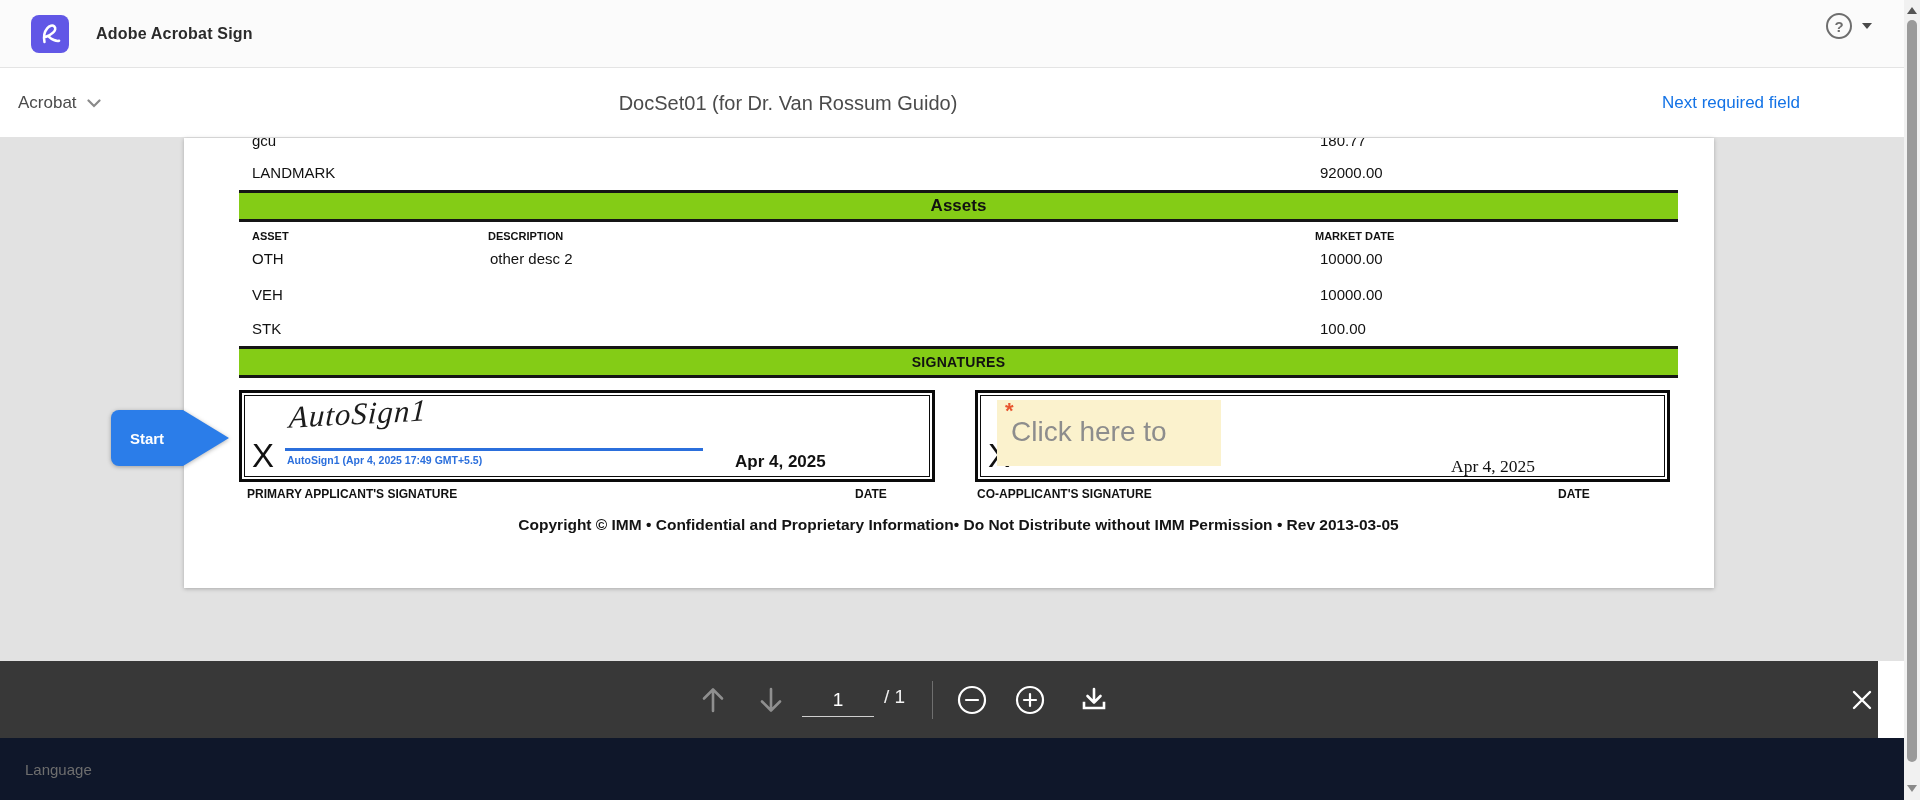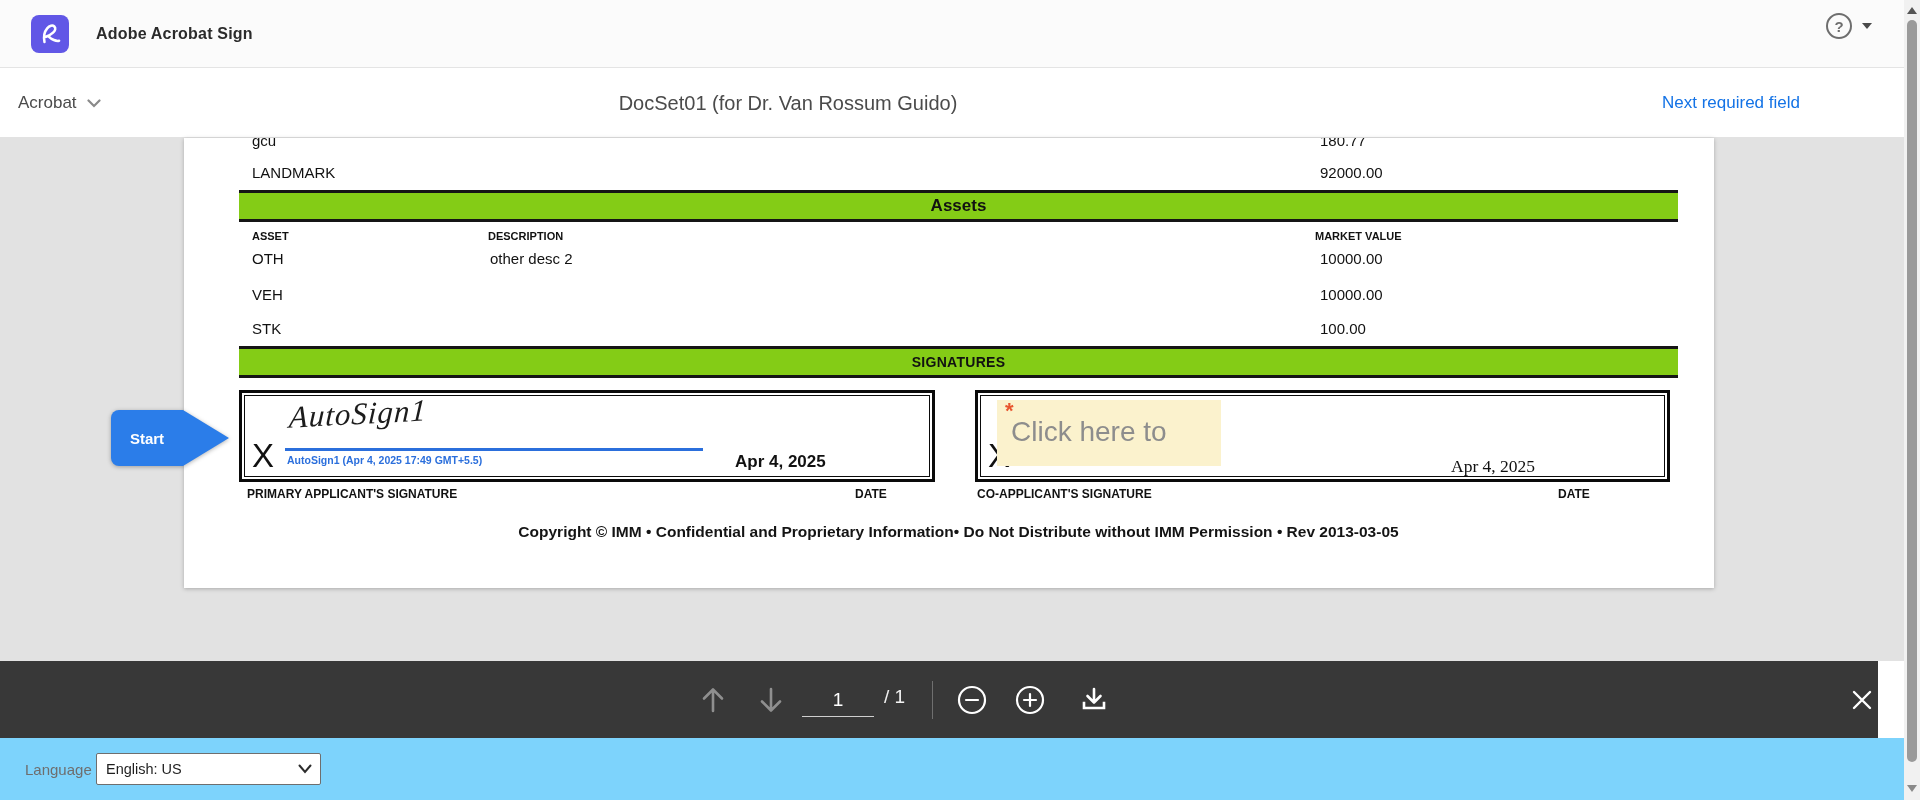--- a/index.html
+++ b/index.html
@@ -45,36 +45,36 @@
   .sig-underline { position:absolute; left:40px; top:52px; width:418px; height:3px; background:#2b6fdc; }
   .sig-detail { position:absolute; left:42px; top:58px; font-size:10.5px; font-weight:bold; color:#2b6fdc; white-space:nowrap; }
   .sig-date-l { position:absolute; left:490px; top:56px; font-size:17px; font-weight:600; }
   .sig-date-r { position:absolute; left:470px; top:60px; font-family:"Liberation Serif", serif; font-size:17.5px; }
   .highlight { position:absolute; left:16px; top:4px; width:224px; height:66px; background:#fbf2cd; cursor:pointer; }
   .asterisk { position:absolute; left:8px; top:-2px; color:#e8552f; font-size:22px; font-weight:bold; }
   .click-here { position:absolute; left:14px; top:16px; font-size:28px; color:#8d8d8d; white-space:nowrap; }
   .sig-labels { position:relative; height:24px; font-size:12px; font-weight:bold; }
   .sig-labels span { position:absolute; top:5px; white-space:nowrap; }
   .lb1 { left:8px; } .lb2 { left:616px; } .lb3 { left:738px; } .lb4 { left:1319px; }
-  .copyright { text-align:center; margin-top:17px; font-size:15.5px; font-weight:600; color:#141414; }
+  .copyright { text-align:center; margin-top:10px; font-size:15.5px; font-weight:600; color:#141414; }
 
   
   #start-flag { position:absolute; left:111px; top:410px; height:56px; cursor:pointer; filter:drop-shadow(0 1px 2px rgba(0,0,0,.3)); z-index:5; }
   .flag-rect { position:absolute; left:0; top:0; width:72px; height:56px; background:#2b7de9; border-radius:8px 0 0 8px; display:flex; align-items:center; justify-content:center; color:#fff; font-size:15px; font-weight:bold;text-align:center; }
   .flag-tip { position:absolute; left:72px; top:0; width:0; height:0; border-top:28px solid transparent; border-bottom:28px solid transparent; border-left:46px solid #2b7de9; }
 
   
   #page-toolbar { position:absolute; left:0; top:661px; width:1878px; height:77px; background:#383838; }
   .tb-btn { position:absolute; top:0; height:77px; display:flex; align-items:center; justify-content:center; cursor:pointer; }
   .page-input { position:absolute; left:802px; top:22px; width:72px; height:34px; background:transparent; border:none; border-bottom:1.5px solid #cfcfcf; color:#fff; font-size:19px; text-align:center; font-family:"Liberation Sans", sans-serif; }
   .page-total { position:absolute; left:884px; top:0; height:72px; display:flex; align-items:center; color:#f2f2f2; font-size:19px; }
   .tb-divider { position:absolute; left:932px; top:20px; width:1px; height:38px; background:#6f6f6f; }
 
   
-  #language-bar { position:absolute; left:0; top:738px; width:1904px; height:62px; background:#7dd3fc; }
+  #language-bar { position:absolute; left:0; top:738px; width:1904px; height:62px; background:#0f172a; }
   .lang-label { position:absolute; left:25px; top:0; height:62px; display:flex; align-items:center; font-size:15px; color:#6e6e6e; }
   .lang-select-wrap { position:absolute; left:96px; top:15px; width:225px; height:32px; }
   .lang-select { width:100%; height:100%; -webkit-appearance:none; appearance:none; border:1px solid #6e6e6e; border-radius:2px; background:#fff; font-size:14.5px; color:#1f1f1f; padding:0 30px 0 9px; font-family:"Liberation Sans", sans-serif; cursor:pointer; }
   .lang-chevron { position:absolute; right:9px; top:11px; pointer-events:none; }
 
   
   #scrollbar { position:absolute; left:1904px; top:0; width:16px; height:800px; background:#f1f1f1; }
   .sb-thumb { position:absolute; left:3px; top:20px; width:10px; height:742px; background:#9a9a9a; border-radius:5px; cursor:pointer; }
   .sb-arrow { position:absolute; left:0; width:16px; height:16px; display:flex; align-items:center; justify-content:center; cursor:pointer; }
   .tri-up { width:0; height:0; border-left:5px solid transparent; border-right:5px solid transparent; border-bottom:7px solid #555; }
@@ -128,21 +128,21 @@
       <div class="trow">
         <span class="code">LANDMARK</span>
         <span class="val">92000.00</span>
       </div>
 
       <div class="gbar assets">Assets</div>
 
       <div class="colheads">
         <span class="ch-asset">ASSET</span>
         <span class="ch-desc">DESCRIPTION</span>
-        <span class="ch-mv">MARKET VALUE</span>
+        <span class="ch-mv">MARKET DATE</span>
       </div>
 
       <div class="trow" style="height:32px;line-height:26px;">
         <span class="code">OTH</span>
         <span class="desc">other desc 2</span>
         <span class="val">10000.00</span>
       </div>
       <div class="trow">
         <span class="code">VEH</span>
         <span class="desc"></span>
@@ -230,28 +230,20 @@
   </div>
   <div class="tb-btn" style="left:1844px;width:36px;">
     <svg width="24" height="24" viewBox="0 0 24 24">
       <path d="M4 4 L20 20 M20 4 L4 20" stroke="#ffffff" stroke-width="2.4" stroke-linecap="round"></path>
     </svg>
   </div>
 </div>
 
 <div id="language-bar">
   <div class="lang-label">Language</div>
-  <div class="lang-select-wrap">
-    <select class="lang-select">
-      <option>English: US</option>
-    </select>
-    <svg class="lang-chevron" width="14" height="10" viewBox="0 0 14 10">
-      <path d="M1.5 1.5 L7 8 L12.5 1.5" stroke="#2c2c2c" stroke-width="2" fill="none" stroke-linecap="round"></path>
-    </svg>
-  </div>
 </div>
 
 <div id="scrollbar">
   <div class="sb-arrow" style="top:2px;">
       <div class="tri-up"></div>
     </div>
   <div class="sb-thumb"></div>
   <div class="sb-arrow" style="top:780px;">
       <div class="tri-down"></div>
     </div>

